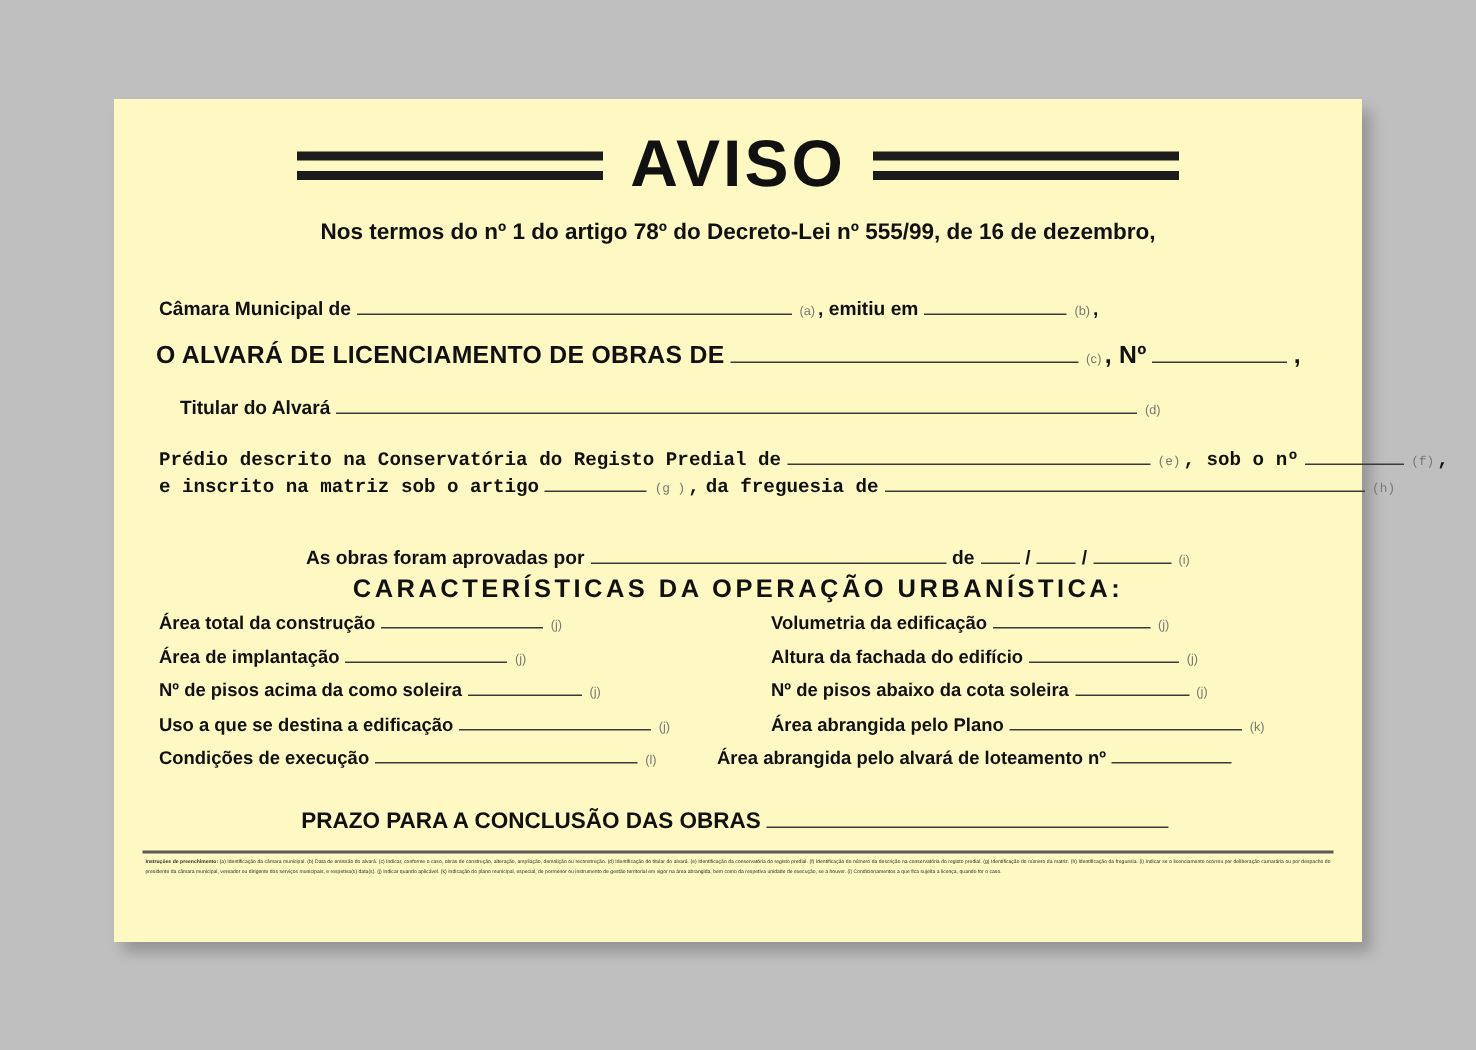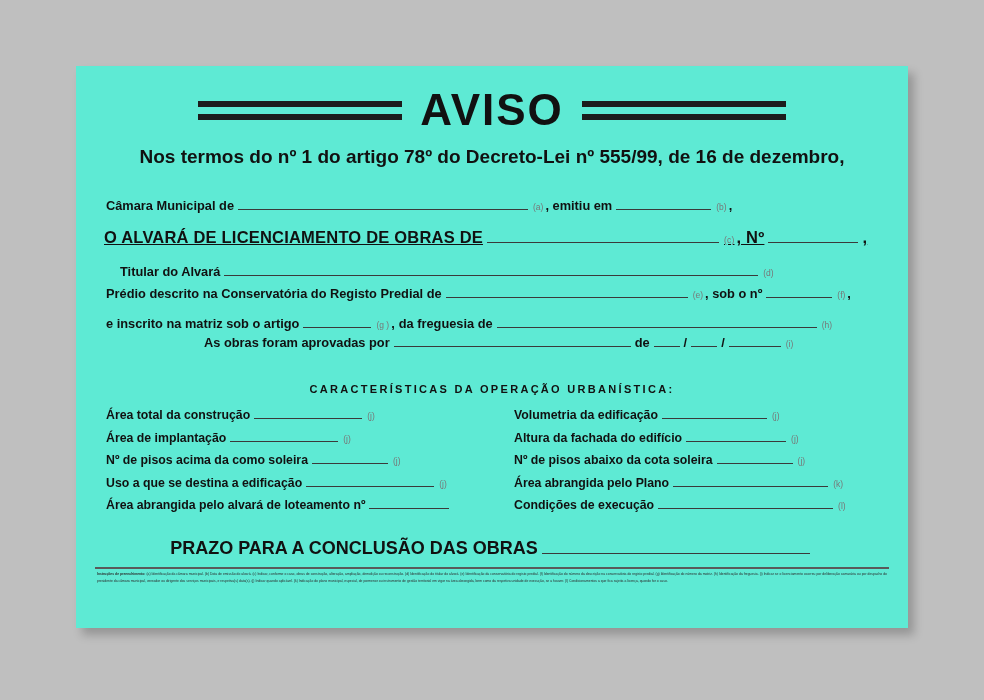--- a/index.html
+++ b/index.html
@@ -21,21 +21,21 @@
     height: 700px;
   }
 
   
   .sheet {
     position: absolute;
     left: 76px;
     top: 66px;
     width: 832px;
     height: 562px;
-    background: #5eead4;
+    background: #fef9c3;
     box-shadow: 6px 7px 9px rgba(0,0,0,0.22);
     box-sizing: border-box;
     padding: 0;
   }
 
   .inner {
     position: absolute;
     left: 0; top: 0;
     width: 832px;
     height: 562px;
@@ -70,21 +70,21 @@
     color: #111;
     line-height: 1;
     white-space: nowrap;
   }
 
   
   .intro {
     position: absolute;
     width: 832px;
     text-align: center;
-    font-size: 19px;
+    font-size: 15px;
     font-weight: bold;
     color: #111;
   }
   .intro-1 { top: 80px; }
   .intro-2 { top: 110px; }
 
   
   .line {
     position: absolute;
     display: flex;
@@ -107,30 +107,29 @@
     font-weight: normal;
     color: #777;
     margin: 0 2px 0 1px;
   }
   .comma { font-weight: bold; }
 
   
   .big {
     font-size: 16.5px;
     letter-spacing: 0.2px;
-    text-decoration: underline;
   }
 
   
   .charac {
     position: absolute;
     top: 317px;
     width: 832px;
     text-align: center;
-    font-size: 11px;
+    font-size: 17px;
     font-weight: bold;
     letter-spacing: 2.3px;
     color: #111;
   }
 
   
   .grid {
     position: absolute;
     top: 341px;
     left: 30px;
@@ -151,21 +150,21 @@
 
   
   .prazo {
     position: absolute;
     top: 472px;
     left: 0;
     width: 832px;
     display: flex;
     justify-content: center;
     align-items: baseline;
-    font-size: 18px;
+    font-size: 15px;
     font-weight: bold;
     color: #111;
     white-space: nowrap;
   }
 
   
   .divider {
     position: absolute;
     top: 501px;
     left: 19px;
@@ -225,41 +224,41 @@
         <span class="fill" style="width:90px;"></span>
         <span class="comma">,</span>
       </div>
 
       <div class="line" style="top:198px; left:44px;">
         <span class="lbl">Titular  do  Alvará</span>
         <span class="fill" style="width:534px;"></span>
         <span class="mark">(d)</span>
       </div>
 
-      <div class="line" style="top:220px; left:30px;">
+      <div class="line" style="top:232px; left:30px;font-family:Liberation Mono, monospace;">
         <span class="lbl">Prédio descrito na Conservatória do Registo Predial de</span>
         <span class="fill" style="width:242px;"></span>
         <span class="mark">(e)</span>
         <span class="lbl">, sob o nº</span>
         <span class="fill" style="width:66px;"></span>
         <span class="mark">(f)</span>
         <span class="comma">,</span>
       </div>
 
-      <div class="line" style="top:250px; left:30px;">
+      <div class="line" style="top:250px; left:30px;font-family:Liberation Mono, monospace;">
         <span class="lbl">e inscrito na matriz sob o artigo</span>
         <span class="fill" style="width:68px;"></span>
         <span class="mark">(g )</span>
         <span class="comma">,</span>
         <span class="lbl" style="margin-left:4px;">da freguesia de</span>
         <span class="fill" style="width:320px;"></span>
         <span class="mark">(h)</span>
       </div>
 
-      <div class="line" style="top:269px; left:128px;">
+      <div class="line" style="top:298px; left:128px;">
         <span class="lbl">As obras foram aprovadas por</span>
         <span class="fill" style="width:237px;"></span>
         <span class="lbl">de</span>
         <span class="fill" style="width:26px;"></span>
         <span>/</span>
         <span class="fill" style="width:26px;"></span>
         <span>/</span>
         <span class="fill" style="width:52px;"></span>
         <span class="mark">(i)</span>
       </div>
@@ -314,29 +313,29 @@
             <span class="mark">(j)</span>
           </div>
           <div class="cell col-r">
             <span class="lbl">Área abrangida pelo Plano</span>
             <span class="fill" style="width:155px;"></span>
             <span class="mark">(k)</span>
           </div>
         </div>
 
         <div class="grow">
-          <div class="cell col-l">
-            <span class="lbl">Área abrangida pelo alvará de loteamento nº</span>
-            <span class="fill" style="width:80px;"></span>
-          </div>
           <div class="cell col-r">
             <span class="lbl">Condições de execução</span>
             <span class="fill" style="width:175px;"></span>
             <span class="mark">(l)</span>
           </div>
+          <div class="cell col-l">
+            <span class="lbl">Área abrangida pelo alvará de loteamento nº</span>
+            <span class="fill" style="width:80px;"></span>
+          </div>
         </div>
 
       </div>
 
       <div class="prazo">
         <span class="lbl">PRAZO PARA A CONCLUSÃO DAS OBRAS</span>
         <span class="fill" style="width:268px; height:13px;"></span>
       </div>
 
       <div class="divider"></div>

